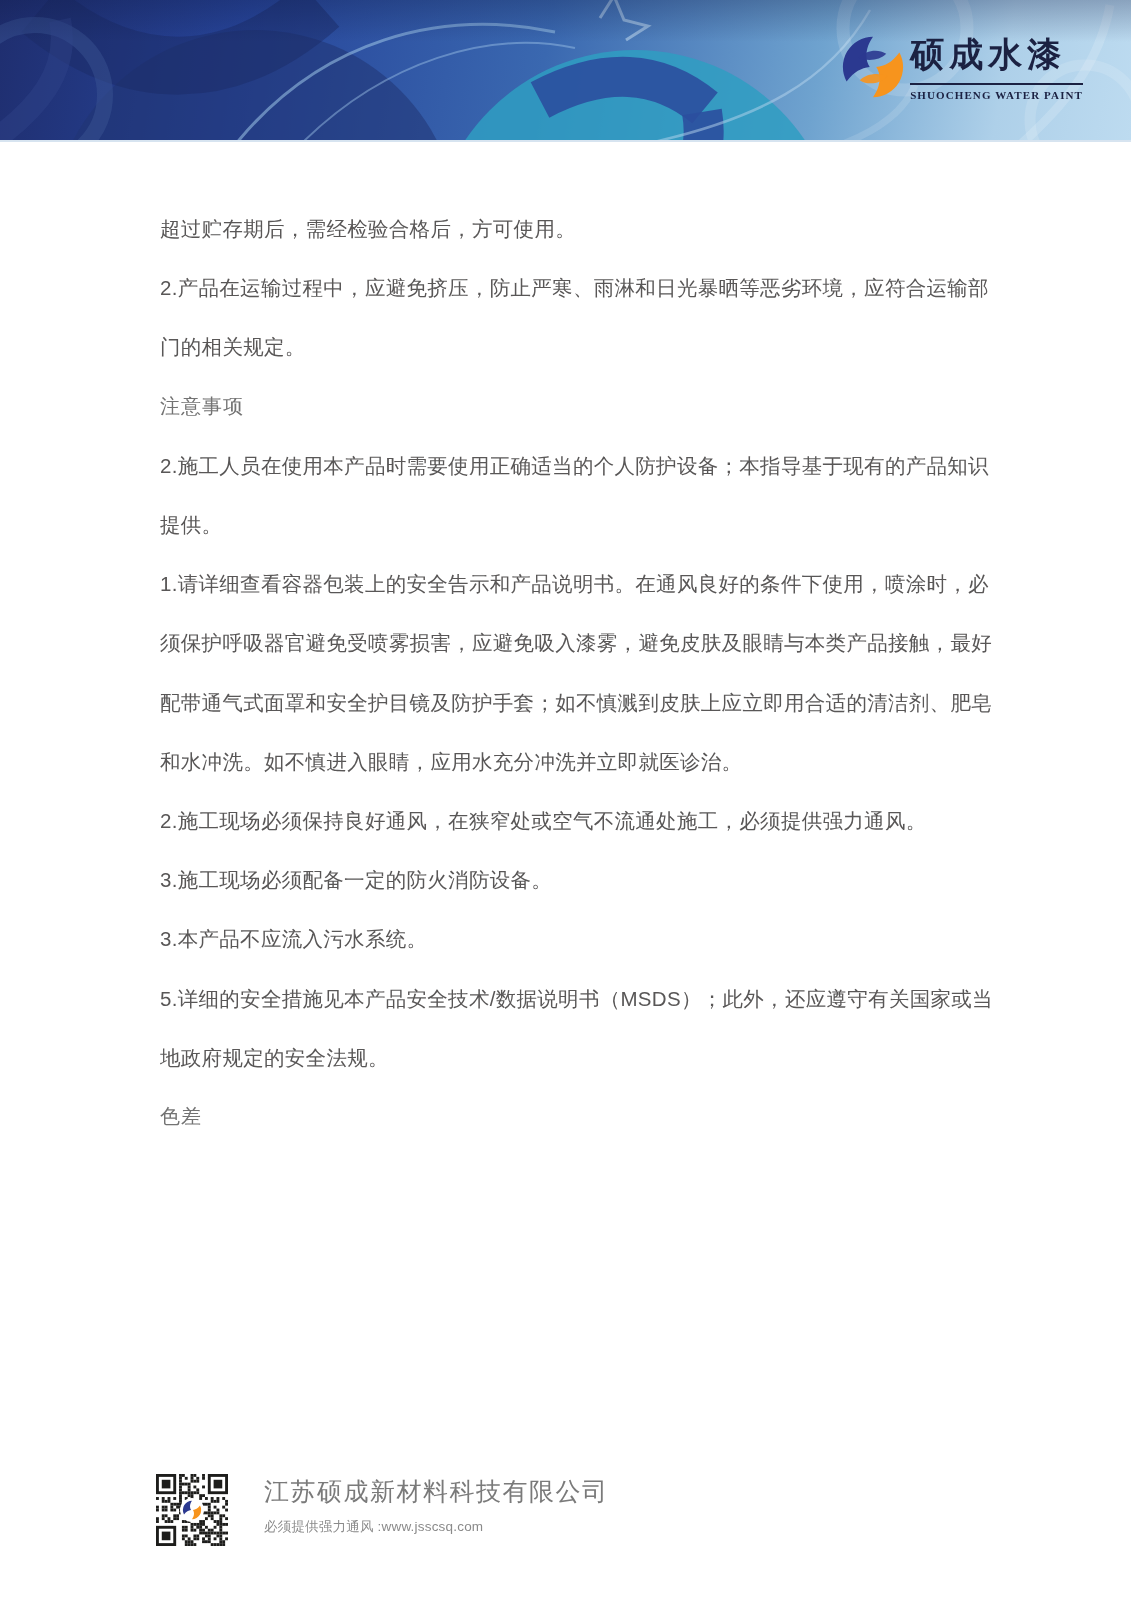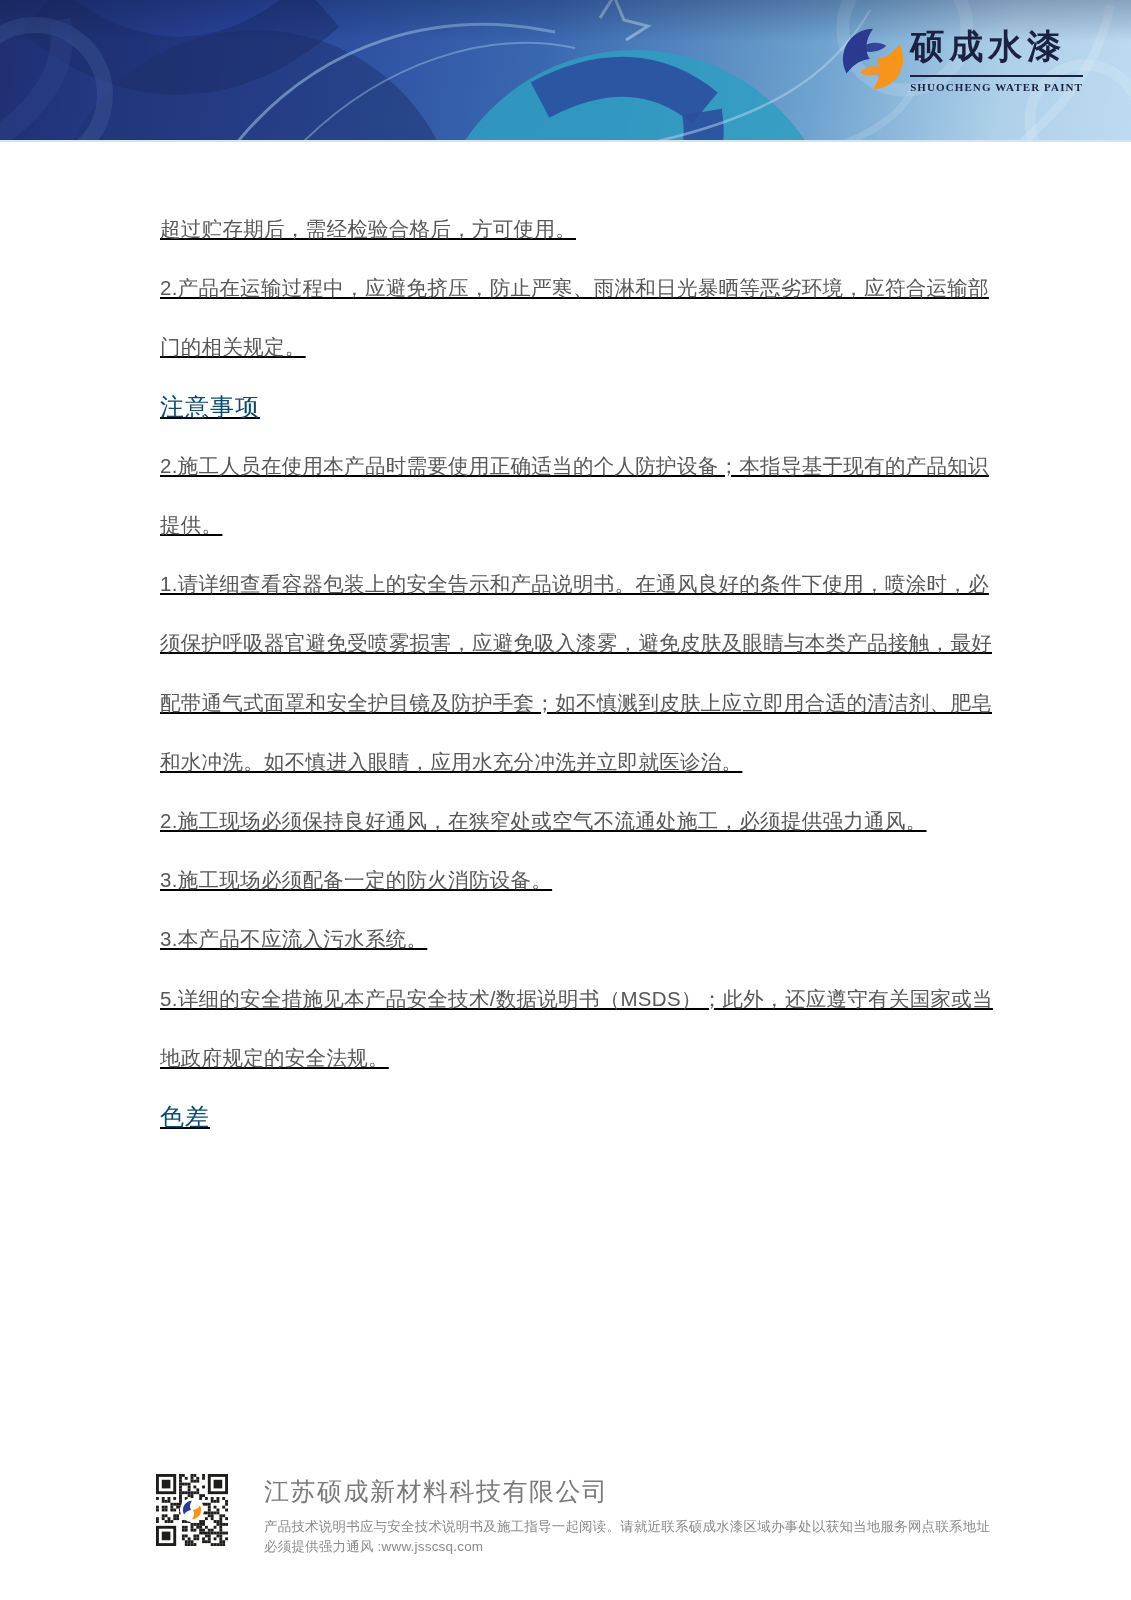--- a/index.html
+++ b/index.html
@@ -17,44 +17,44 @@
     border-bottom:2px solid #d7e4f0;
   }
   .banner::after{
     content:""; position:absolute; inset:0;
     background:linear-gradient(180deg, rgba(12,22,64,.28) 0%, rgba(12,22,64,0) 30%);
     pointer-events:none;
   }
   .banner-art { position:absolute; top:0; left:0; }
 
   .logo-group {
-    position:absolute; top:24px; right:48px; z-index:3;
+    position:absolute; top:32px; right:48px; z-index:3;
     display:flex; align-items:center; gap:4px;
   }
   .logo-mark svg { width:66px; height:66px; display:block; }
   .brand-name {
     font-family:"Liberation Serif", serif;
     font-size:34px; font-weight:bold; color:#1b2142; letter-spacing:5px;
     padding-bottom:5px; border-bottom:2px solid #1b2142; white-space:nowrap;
   }
   .brand-sub {
     font-family:"Liberation Serif", serif;
     font-size:11px; font-weight:bold; color:#1b2142; letter-spacing:1.1px;
     margin-top:4px; white-space:nowrap;
   }
 
   
-  .doc { position:absolute; left:160px; top:199px; width:852px;text-decoration:underline; }
+  .doc { position:absolute; left:160px; top:199px; width:852px; }
   .doc p {
     margin:0; font-size:20.5px; line-height:59.2px; color:#595757;
     text-align:justify; white-space:pre-line; letter-spacing:0.3px;
   }
   .doc h2 {
-    margin:0; font-size:24px; line-height:59.2px; font-weight:400;
-    color:#0c4a6e; letter-spacing:1px;
+    margin:0; font-size:20px; line-height:59.2px; font-weight:400;
+    color:#737373; letter-spacing:1px;
   }
 
   
   .footer {
     position:absolute; left:156px; top:1474px; width:900px;
     display:flex; align-items:flex-start; gap:36px;
   }
   .qr { position:relative; width:72px; height:72px; flex:0 0 auto; }
   .qr > svg { width:72px; height:72px; display:block; }
   .qr-logo {
@@ -341,18 +341,17 @@
         </svg>
       <span class="qr-logo">
         <svg viewBox="0 0 100 100">
           <path d="M50,4 A46,46 0 0 0 10,72 C22,56 32,52 45,50 C36,36 40,18 50,4 Z" fill="#2b3990"></path>
           <path d="M50,96 A46,46 0 0 0 90,28 C78,44 68,48 55,50 C64,64 60,82 50,96 Z" fill="#f7941d"></path>
         </svg>
       </span>
     </div>
     <div class="footer-text">
       <div class="company">江苏硕成新材料科技有限公司</div>
-      <div class="note">产品技术说明书应与安全技术说明书及施工指导一起阅读。请就近联系硕成水漆区域办事处以获知当地服务网点联系地址</div>
       <div class="note">必须提供强力通风 :www.jsscsq.com</div>
     </div>
   </footer>
 
 </div>
 
 </body></html>

